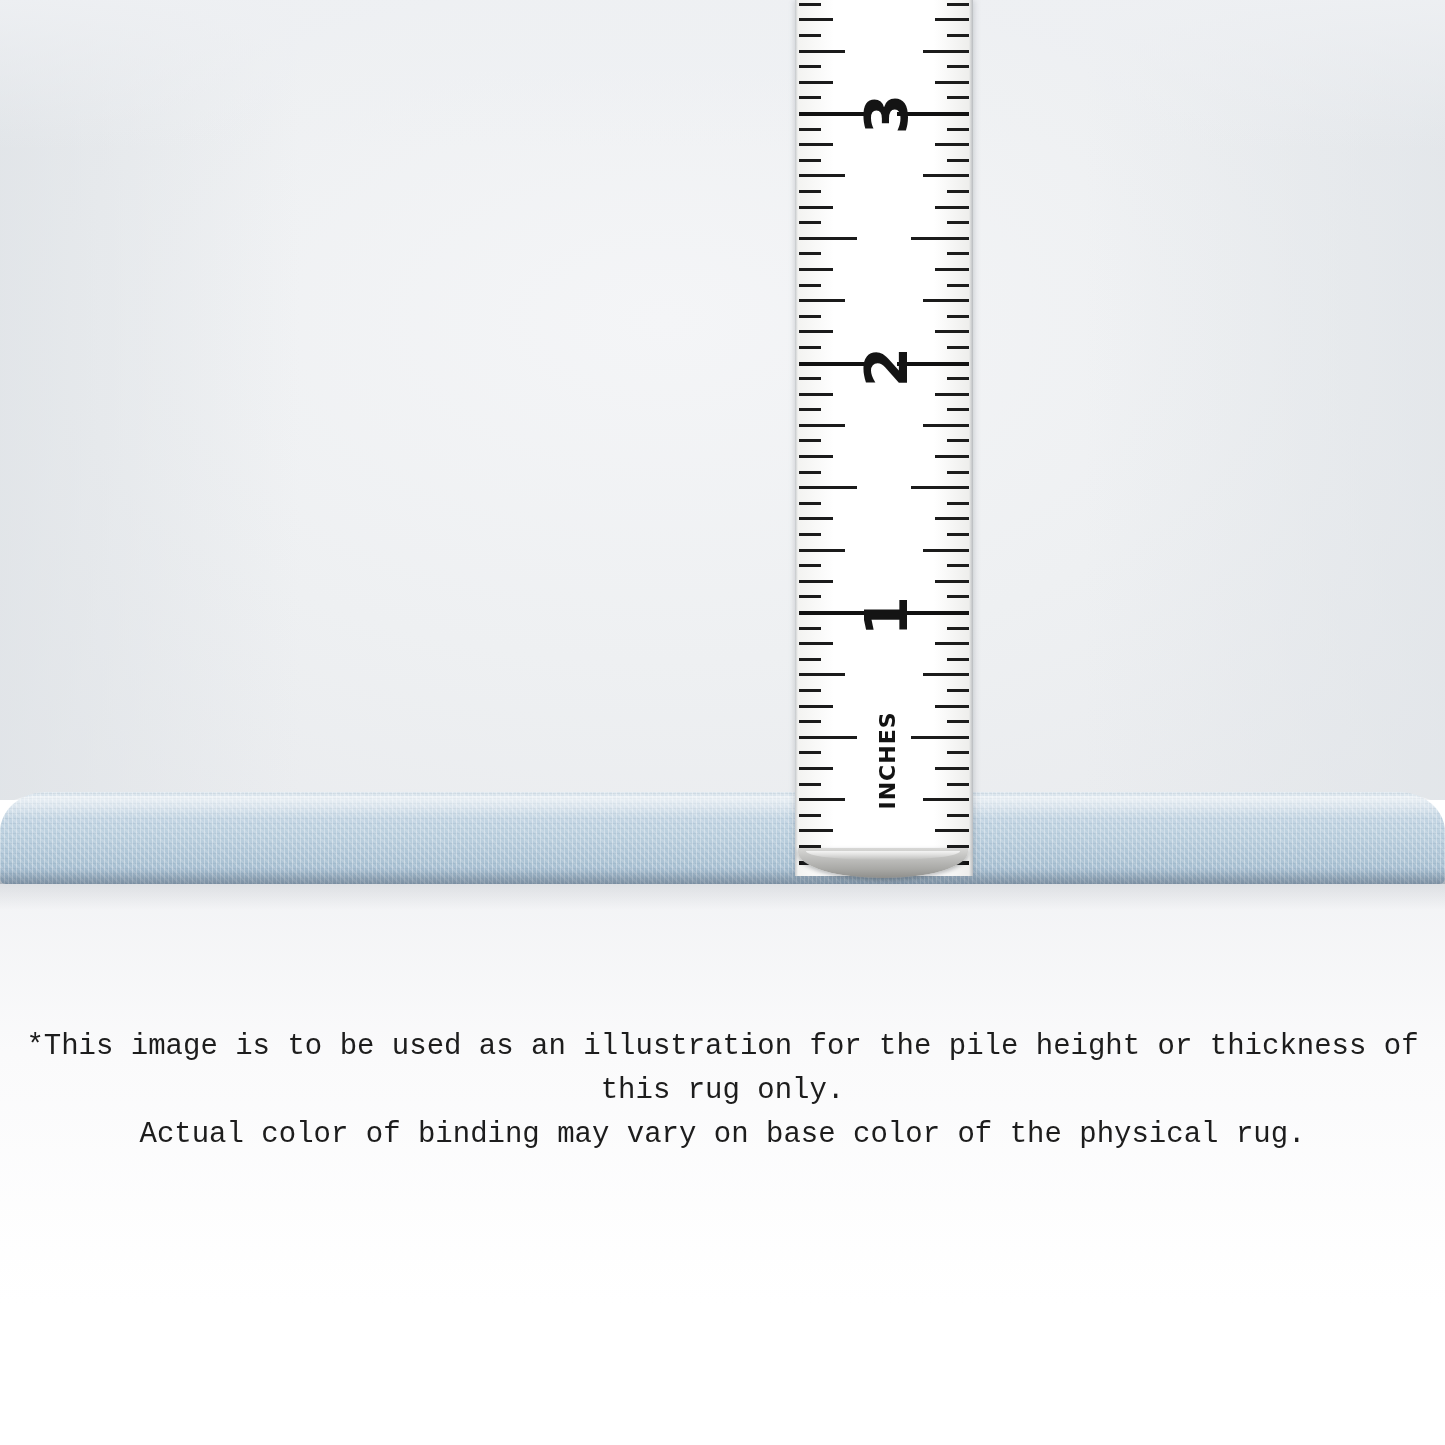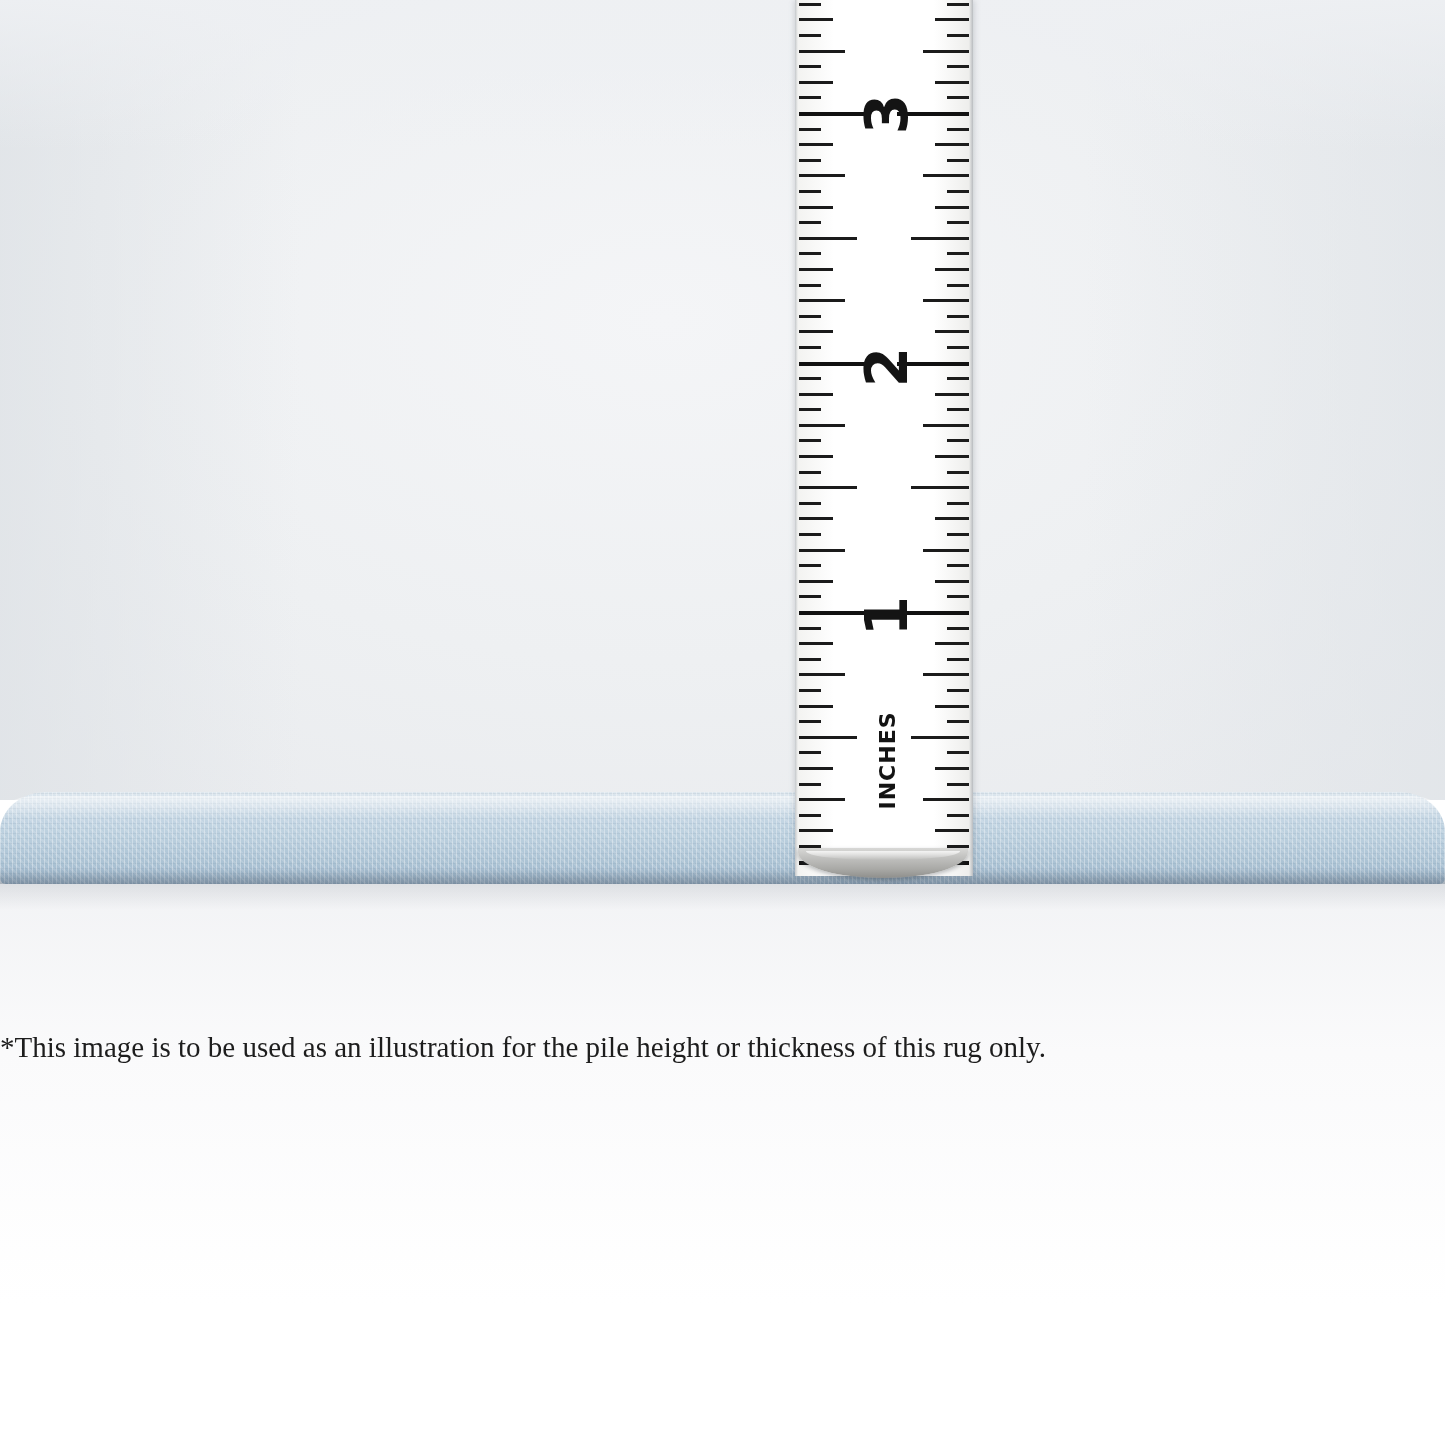--- a/index.html
+++ b/index.html
@@ -200,23 +200,23 @@
     background: linear-gradient(to bottom, rgba(255,255,255,0.75), rgba(255,255,255,0));
     border-radius: 0 0 70px 70px / 0 0 9px 9px;
   }
 
   
   .caption {
     position: absolute;
     left: 0;
     top: 1025px;
     width: 1445px;
-    text-align: left;
+    text-align: center;
     color: #1d1d1d;
-    font-family: Liberation Serif, serif;
+    font-family: Liberation Mono, monospace;
     font-size: 29px;
     line-height: 44px;
   }
   .caption-line { display: block; }
 </style>
 </head>
 <body>
 
 <div class="scene">
 
@@ -357,15 +357,16 @@
     <div class="num big" style="left: 62px; top: 333px; width: 60px; text-align:center;">2</div>
     <div class="num big" style="left: 62px; top: 582px; width: 60px; text-align:center;">1</div>
 
     <div class="inches-label" style="left: 35px; top: 748px; width: 115px; text-align:center;">INCHES</div>
   </div>
   <div class="tape-tip"></div>
   <div class="tape-tip-gloss"></div>
 
   <div class="caption">
     <span class="caption-line">*This image is to be used as an illustration for the pile height or thickness of this rug only.</span>
+    <span class="caption-line">Actual color of binding may vary on base color of the physical rug.</span>
   </div>
 
 </div>
 
 </body></html>

